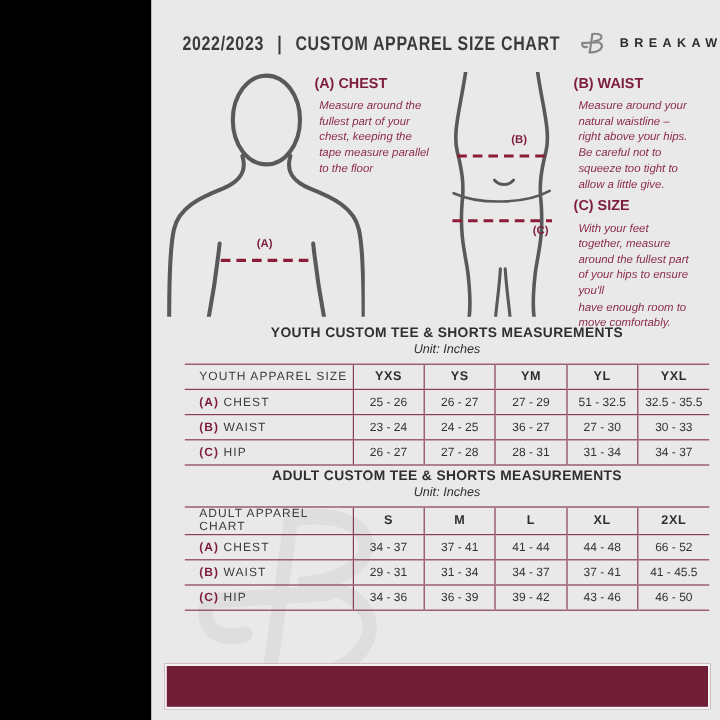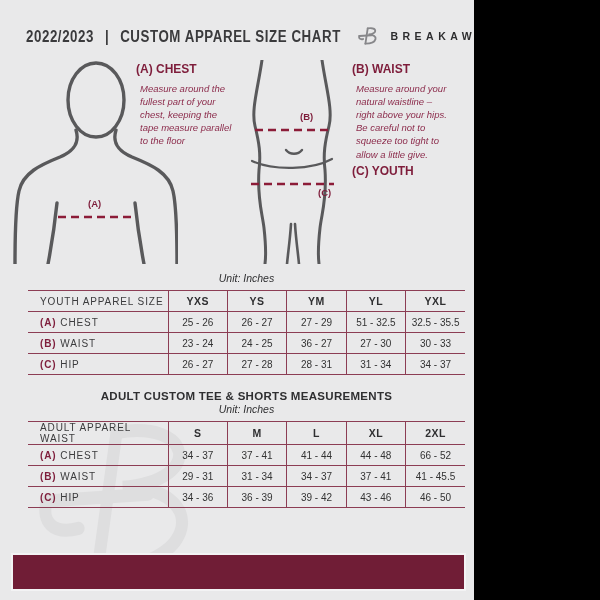--- a/index.html
+++ b/index.html
@@ -1,16 +1,16 @@
 <!DOCTYPE html>
 <html><head>
 <meta charset="utf-8">
 <style>
   html,body { margin:0; padding:0; width:600px; height:600px; background:#000; overflow:hidden; }
-  .stage { width:600px; height:600px; background:#000; display:flex; justify-content:flex-start; }
+  .stage { width:600px; height:600px; background:#000; display:flex; justify-content:flex-end; }
   .page { position:relative; z-index:0; width:474px; height:600px; background:#e9e9ea;
           font-family:"Liberation Sans", sans-serif; overflow:hidden; }
 
   
   .header { display:flex; justify-content:space-between; align-items:center;
             padding:20px 20px 0 26px; height:32px; }
   .doc-title { font-weight:bold; font-size:14px; letter-spacing:0.6px; color:#3a3a3c;
                transform:scale(0.95,1.18); transform-origin:left center; white-space:nowrap; }
   .doc-title .div { margin:0 7px; color:#3a3a3c; }
   .brand { display:flex; align-items:center; gap:7px; }
@@ -21,21 +21,21 @@
   .figure { position:absolute; }
   .fig-label { position:absolute; color:#7e1d3b; font-weight:bold; font-size:9.5px; }
   .sec { position:absolute; }
   .sec-h { color:#7e1d3b; font-size:12px; font-weight:bold; margin:0 0 6px 0; }
   .sec-p { color:#8c2c4c; font-size:9.5px; font-style:italic; line-height:1.38;
            white-space:pre-line; margin:4px; }
 
   
   .tbl-block { position:relative; margin-left:28px; width:437px; text-align:center; }
   .tbl-block.youth { margin-top:6px; }
-  .tbl-block.adult { margin-top:15px; }
+  .tbl-block.adult { margin-top:3px; }
   .tbl-title { font-size:11.5px; font-weight:bold; color:#2f2f31; letter-spacing:0.3px; }
   .tbl-unit  { font-size:10.5px; font-style:italic; font-weight:normal; color:#2f2f31;
                margin:1px 0 6px 0; }
   table { border-collapse:collapse; width:437px; table-layout:fixed; background:transparent; }
   td { border-top:1.5px solid #8c3d54; border-bottom:1.5px solid #8c3d54;
        height:20px; font-size:10px; color:#333; text-align:center; padding:0; }
   td.v { border-left:1.2px solid #8c3d54; }
   td.lbl { text-align:left; padding-left:12px; letter-spacing:0.9px; color:#3b3b3d; font-size:10px; }
   td.sz { font-weight:bold; font-size:10.5px; letter-spacing:0.5px; color:#2f2f31; }
   .key { color:#7e1d3b; font-weight:bold; }
@@ -119,25 +119,33 @@
       <div class="sec" style="left:352px; top:8px; width:118px;">
         <p class="sec-h">(B) WAIST</p>
         <p class="sec-p">Measure around your
 natural waistline –
 right above your hips.
 Be careful not to
 squeeze too tight to
 allow a little give.</p>
       </div>
       <div class="sec" style="left:352px; top:110px; width:118px;">
-        <p class="sec-h">(C) YOUTH</p>
+        <p class="sec-h">(C) SIZE</p>
+        <p class="sec-p">With your feet
+together, measure
+around the fullest part
+of your hips to ensure
+you'll
+have enough room to
+move comfortably.</p>
       </div>
     </div>
 
     <div class="tbl-block youth">
+      <div class="tbl-title">YOUTH CUSTOM TEE &amp; SHORTS MEASUREMENTS</div>
       <div class="tbl-unit">Unit: Inches</div>
       <table>
         <colgroup>
             <col style="width:140px">
             <col>
             <col>
             <col>
             <col>
             <col>
           </colgroup>
@@ -185,21 +193,21 @@
         <colgroup>
             <col style="width:140px">
             <col>
             <col>
             <col>
             <col>
             <col>
           </colgroup>
         <tbody>
             <tr>
-          <td class="lbl">ADULT APPAREL WAIST</td>
+          <td class="lbl">ADULT APPAREL CHART</td>
           <td class="sz v">S</td>
           <td class="sz v">M</td>
           <td class="sz v">L</td>
           <td class="sz v">XL</td>
           <td class="sz v">2XL</td>
         </tr>
         <tr>
           <td class="lbl"><span class="key">(A)</span> <span>CHEST</span></td>
           <td class="v">34 - 37</td>
           <td class="v">37 - 41</td>

